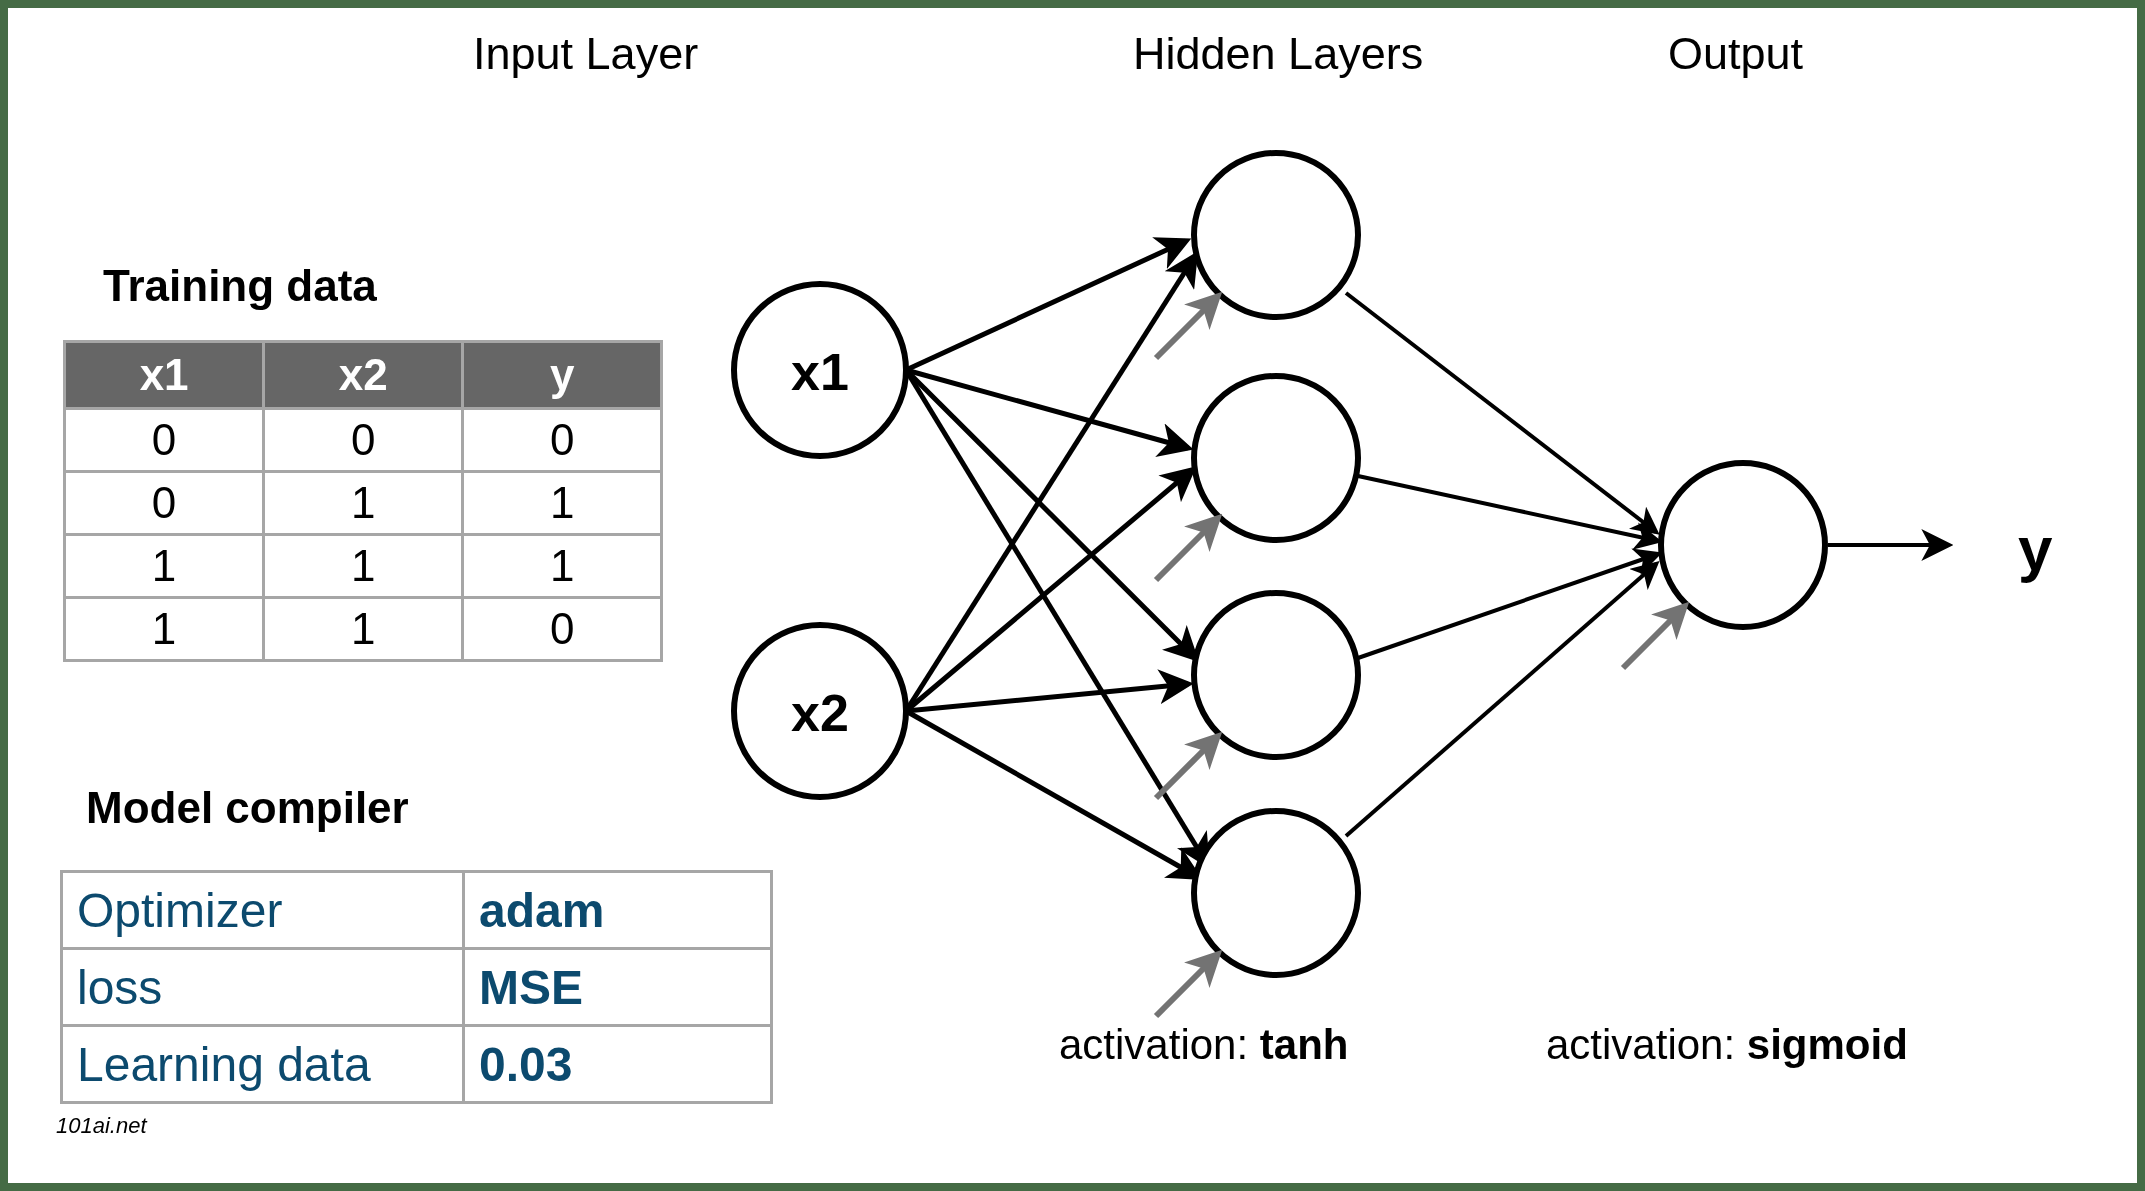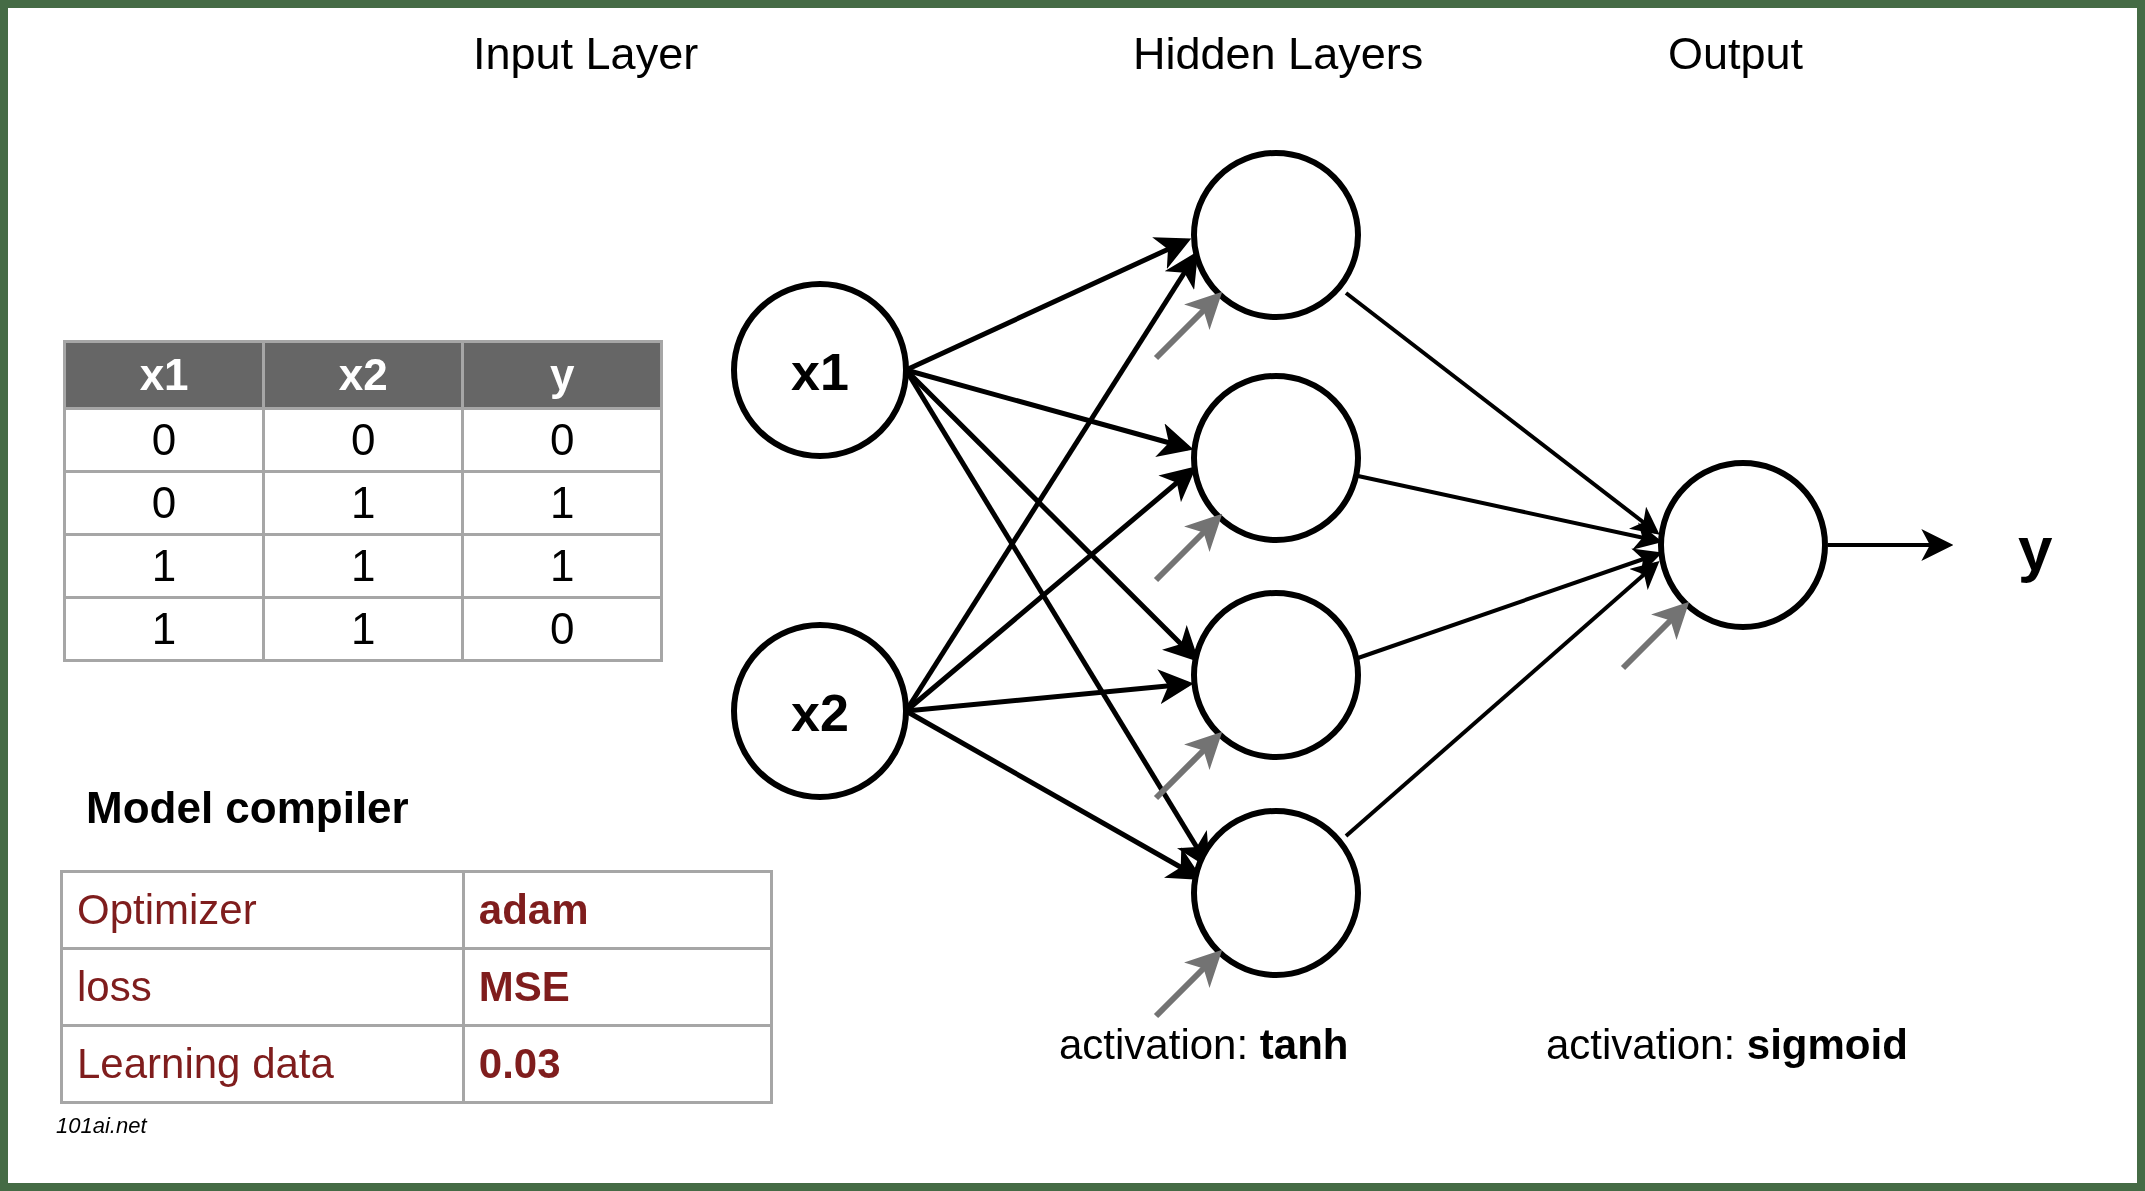--- a/index.html
+++ b/index.html
@@ -78,22 +78,22 @@
 
   
   #compiler-table {
     left: 52px;
     top: 862px;
     width: 713px;
   }
   #compiler-table td {
     border: 3px solid #a6a6a6;
     height: 74px;
-    font-size: 42px;
-    color: #7f1d1d;
+    font-size: 48px;
+    color: #0c4a6e;
     padding: 0 0 0 14px;
     text-align: left;
   }
   #compiler-table td.key   { width: 397px; font-weight: 400; }
   #compiler-table td.value { width: 302px; font-weight: bold; }
 
   
   #footer {
     position: absolute;
     left: 48px;
@@ -160,20 +160,21 @@
 </style>
 </head>
 <body>
 
 <div id="page">
 
   <div class="layer-title" id="title-input">Input Layer</div>
   <div class="layer-title" id="title-hidden">Hidden Layers</div>
   <div class="layer-title" id="title-output">Output</div>
 
+  <div class="panel-heading" id="heading-training">Training data</div>
 
   <table id="training-table">
     <thead>
       <tr>
         <th>x1</th>
         <th>x2</th>
         <th>y</th>
       </tr>
     </thead>
     <tbody>

